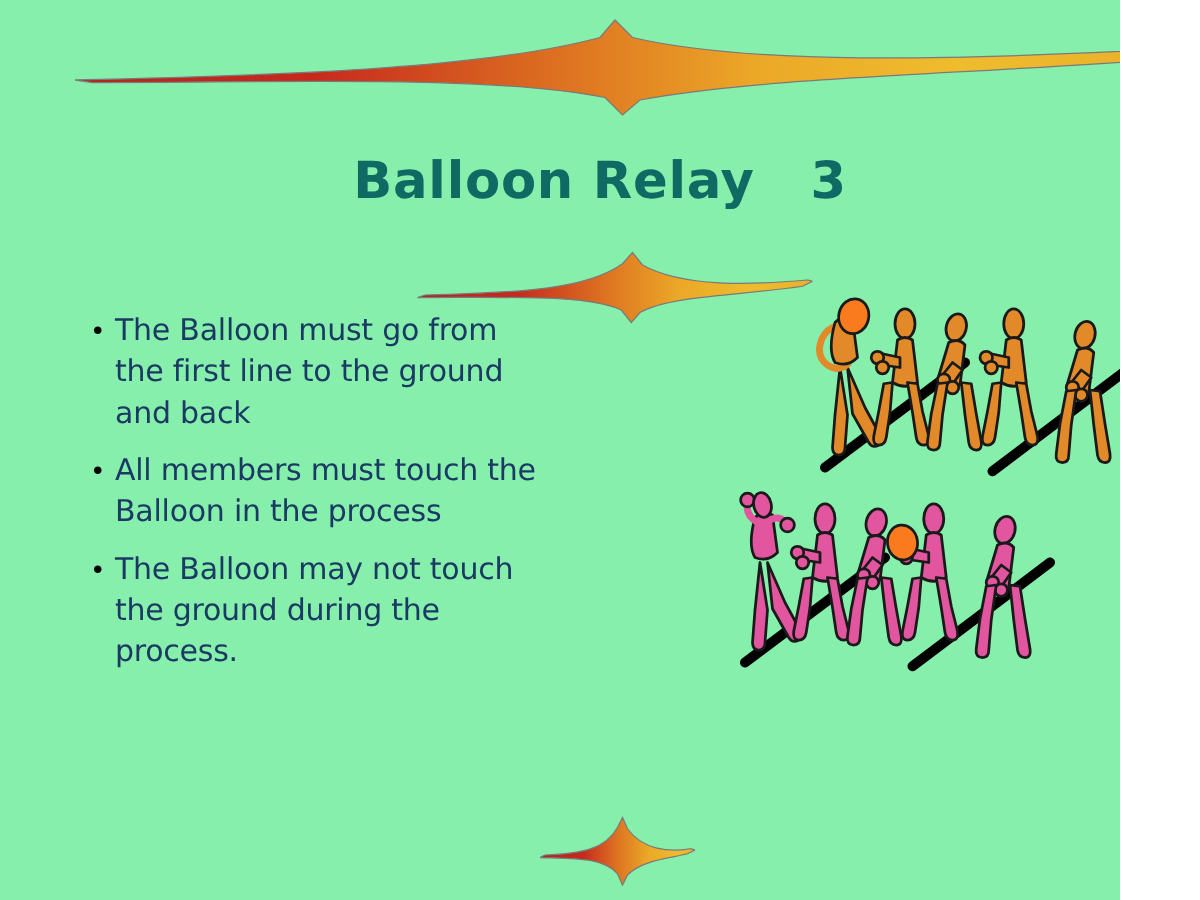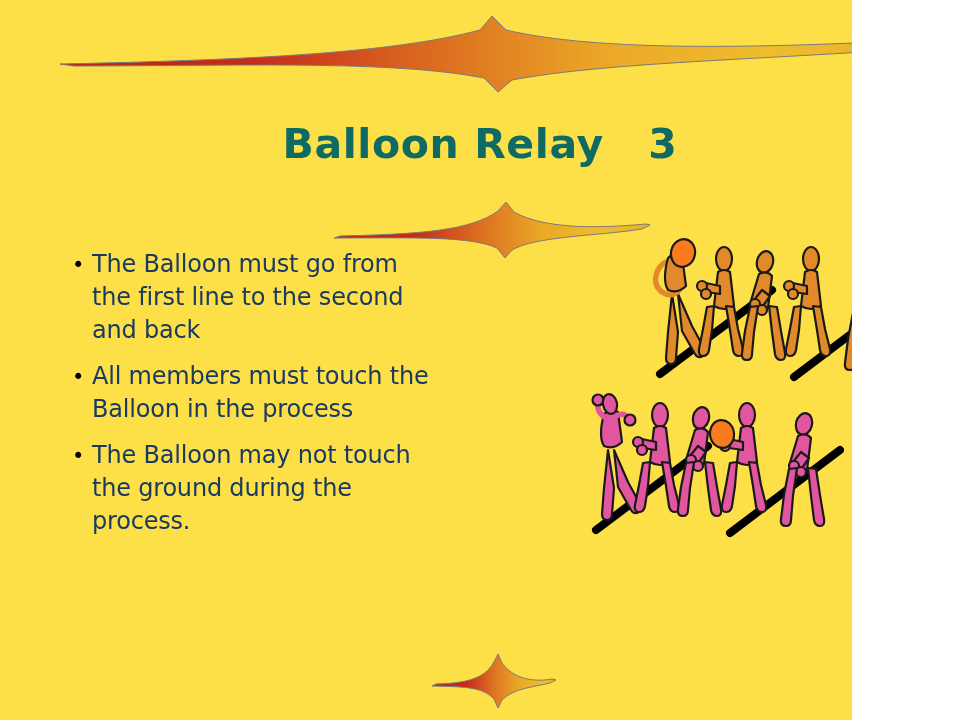--- a/index.html
+++ b/index.html
@@ -4,23 +4,24 @@
 <style>
   html, body {
     margin: 0;
     padding: 0;
     background: #ffffff;
   }
   #slide {
     position: relative;
     width: 852px;
     height: 720px;
-    background: #fde047;
+    background: #86efac;
     overflow: hidden;
     font-family: "DejaVu Sans", sans-serif;
+    padding-left: 44px;
   }
 
   
   .ornament {
     position: absolute;
     display: block;
   }
   #ornament-top    { left: 60px;  top: 8px;   width: 880px; height: 86px; }
   #ornament-middle { left: 330px; top: 198px; width: 320px; height: 62px; }
   #ornament-bottom { left: 432px; top: 652px; width: 124px; height: 58px; }
@@ -111,21 +112,21 @@
       </linearGradient>
     </defs>
     <path d="M 10 38 C 90 36 140 33 168 13 L 176 4 L 184 14 C 216 32 272 30 316 26
              L 320 27 L 312 31 C 268 38 206 38 182 52 L 175 60 L 167 50 C 140 38 88 40 4 40 Z" fill="url(#gradMid)" stroke="#7a7a7a" stroke-width="1"></path>
   </svg>
 
   <div id="bullet-list">
 
     <div class="bullet-row">
       <span class="bullet-dot">•</span>
-      <span class="bullet-text">The Balloon must  go from the first line to the second and back</span>
+      <span class="bullet-text">The Balloon must  go from the first line to the ground and back</span>
     </div>
 
     <div class="bullet-row">
       <span class="bullet-dot">•</span>
       <span class="bullet-text">All members must touch the Balloon in the process</span>
     </div>
 
     <div class="bullet-row">
       <span class="bullet-dot">•</span>
       <span class="bullet-text">The Balloon may not touch the ground during the process.</span>

